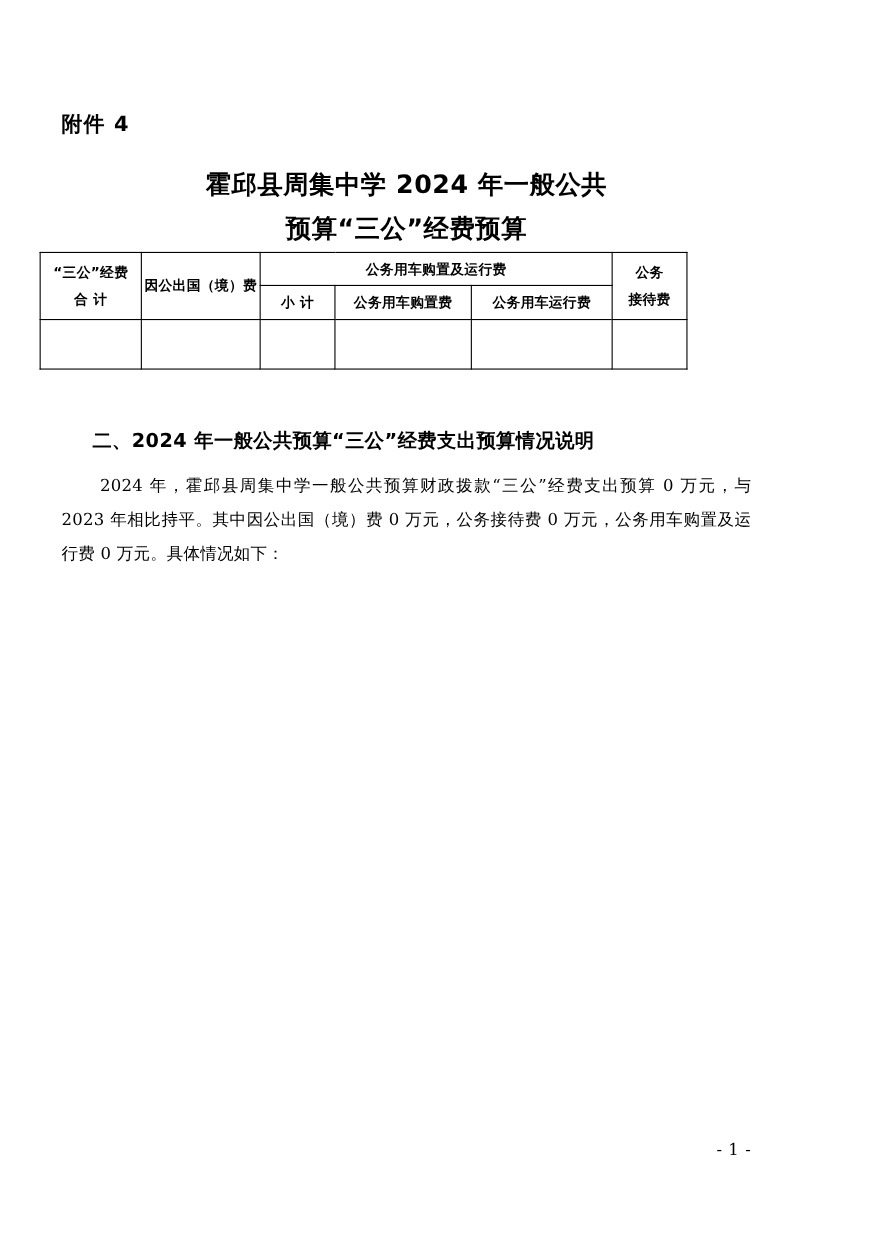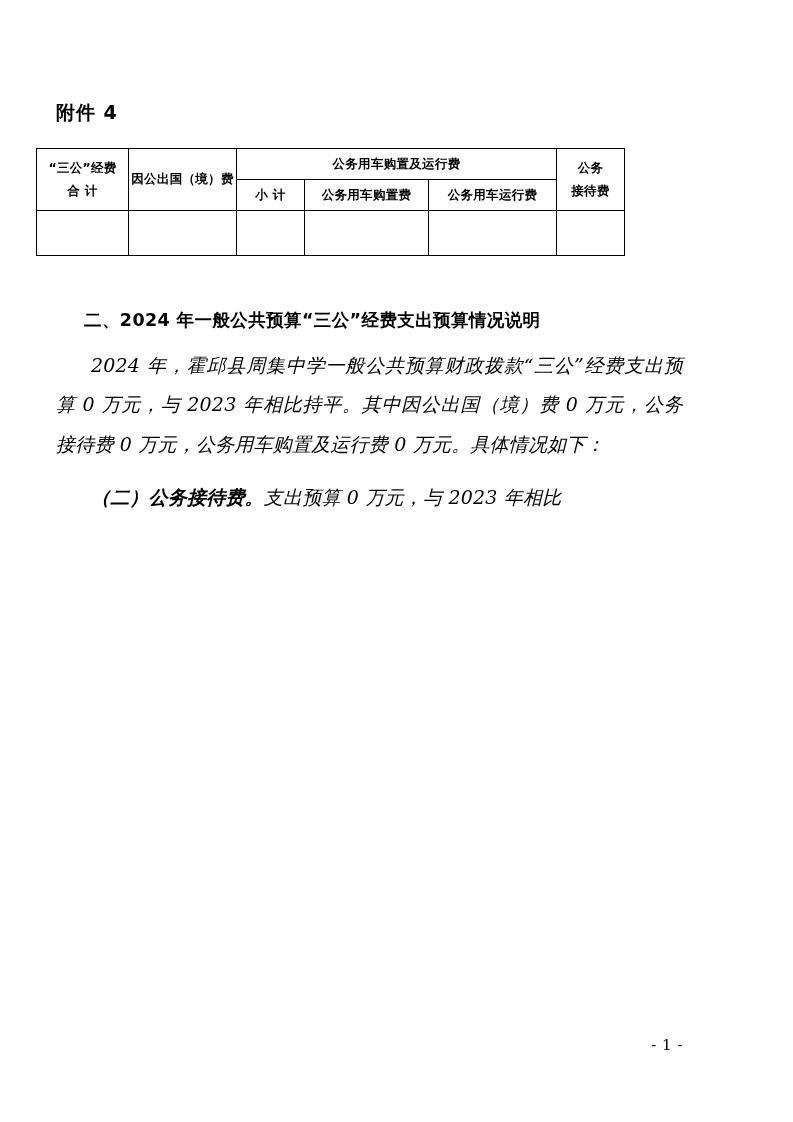--- a/index.html
+++ b/index.html
@@ -81,27 +81,26 @@
   .col-5 { width: 128px; }
   .col-6 { width: 68px; }
   .section-heading2 {
     font-size: 17.5px;
     font-weight: bold;
     letter-spacing: 0.4px;
     margin: 52px 0 0 28px;
     font-family: "DejaVu Sans", "Liberation Sans", sans-serif;
   }
   .body-text {
-    font-size: 19px;
+    font-size: 15px;
     line-height: 2.08;
     text-align: justify;
     text-justify: inter-ideograph;
     margin: 14px 0 0 0;
     letter-spacing: 0.2px;
-    font-style: italic;
   }
   .body-text.indent {
     text-indent: 35px;
   }
   .bold-run {
     font-weight: bold;
     font-family: "DejaVu Sans", "Liberation Sans", sans-serif;
   }
   .page-number {
     position: absolute;
@@ -111,20 +110,24 @@
     letter-spacing: 0.5px;
   }
 </style>
 </head>
 <body>
 
 <div class="page">
 
   <div class="attachment-label">附件 4</div>
 
+  <div class="doc-title">
+    <div>霍邱县周集中学 2024 年一般公共</div>
+    <div>预算“三公”经费预算</div>
+  </div>
 
 
 
   <table class="budget">
     <colgroup>
       <col class="col-1">
         <col class="col-2">
         <col class="col-3">
       <col class="col-4">
         <col class="col-5">
@@ -157,19 +160,16 @@
         <td class="empty-cell"></td>
       </tr>
     </tbody>
   </table>
 
   <div class="section-heading2">二、2024 年一般公共预算“三公”经费支出预算情况说明</div>
 
   <p class="body-text indent">2024 年，霍邱县周集中学一般公共预算财政拨款“三公”经费支出预算 0 万元，与 2023 年相比持平。其中因公出国（境）费 0 万元，公务接待费 0 万元，公务用车购置及运行费 0 万元。具体情况如下：</p>
 
 
-  <p class="body-text indent">
-    <span class="bold-run">（二）公务接待费。</span><span>支出预算 0 万元，与 2023 年相比</span>
-  </p>
 
   <div class="page-number">- 1 -</div>
 
 </div>
 
 </body></html>

